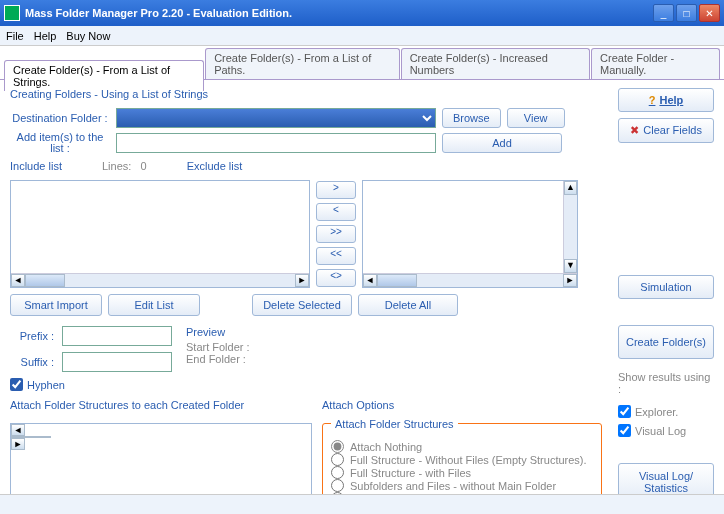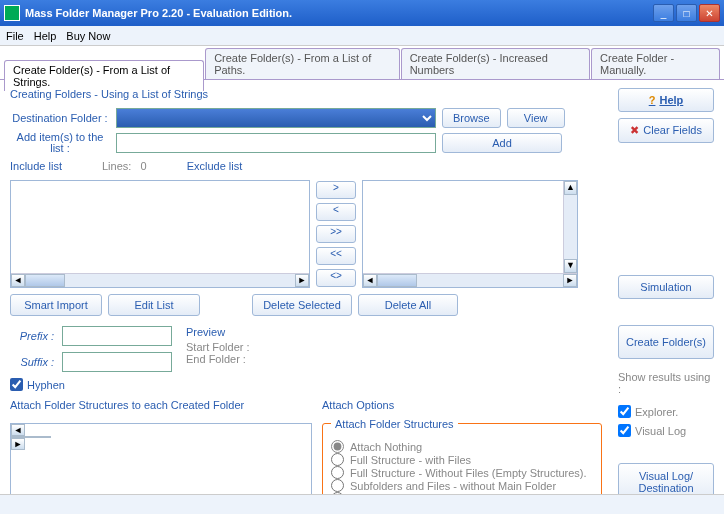--- a/index.html
+++ b/index.html
@@ -35,21 +35,21 @@
 .hscroll .track { flex: 1; }
 .midcol { display: flex; flex-direction: column; gap: 4px; justify-content: center; width: 40px; }
 .midbtn { background: linear-gradient(#fff,#e4ecf7); border: 1px solid #a0b8d8; border-radius: 3px; height: 18px; cursor: pointer; color: #2a5db0; text-align: center; font-size: 10px; }
 .list-label { color: #2a5db0; margin-bottom: 2px; }
 .lines { color: #888; }
 .under-lists { display: flex; gap: 6px; margin-top: 6px; }
 .bbtn { background: linear-gradient(#fff,#e4ecf7); border: 1px solid #a0b8d8; border-radius: 3px; padding: 4px 8px; cursor: pointer; color: #2a5db0; text-align: center; }
 .prefsuf { display: flex; gap: 14px; margin-top: 10px; }
 .prefsuf .col1 { display: flex; flex-direction: column; gap: 6px; }
 .prefsuf .col1 .r { display: flex; align-items: center; gap: 8px; }
-.prefsuf .col1 .r span { color: #2a5db0; width: 44px; text-align: right; font-style: italic; }
+.prefsuf .col1 .r span { color: #2a5db0; width: 44px; text-align: right; }
 .prefsuf .col1 .r input { width: 110px; }
 .preview { color: #888; }
 .preview .t { color: #2a5db0; margin-bottom: 3px; }
 .hyphen { margin-top: 6px; color: #2a5db0; display: flex; align-items: center; gap: 4px; }
 .hyphen input { accent-color: #2a5db0; }
 .attach-row { display: flex; gap: 10px; margin-top: 8px; }
 .attach-left { width: 302px; }
 .attach-left .title, .attach-right .title { color: #2a5db0; margin-bottom: 12px; }
 .attach-box { border: 1px solid #a0b8d8; background: #fff; height: 98px; position: relative; }
 .attach-right { width: 280px; }
@@ -194,25 +194,25 @@
     <div class="attach-right">
       <div class="title">Attach Options</div>
       <div class="fieldset">
         <span class="legend">Attach Folder Structures</span>
         <label class="radio-row">
             <input type="radio" name="ao" checked="" style="">
             <span>Attach Nothing</span>
           </label>
         <label class="radio-row">
             <input type="radio" name="ao" style="">
+            <span>Full Structure - Without Files (Empty Structures).</span>
+          </label>
+        <label class="radio-row">
+            <input type="radio" name="ao" style="">
             <span>Full Structure - with Files</span>
-          </label>
-        <label class="radio-row">
-            <input type="radio" name="ao" style="">
-            <span>Full Structure - Without Files (Empty Structures).</span>
           </label>
         <label class="radio-row">
             <input type="radio" name="ao" style="">
             <span>Subfolders and Files - without  Main Folder</span>
           </label>
         <label class="radio-row">
             <input type="radio" name="ao" style="">
           </label>
       </div>
     </div>
@@ -228,18 +228,18 @@
     <div class="show-results">Show results using :</div>
     <label class="cb-row">
         <input type="checkbox" checked="" style="">
         <span>Explorer.</span>
       </label>
     <label class="cb-row">
         <input type="checkbox" checked="" style="">
         <span>Visual Log</span>
       </label>
     <div style="height:14px"></div>
-    <div class="btn" style="padding:6px 4px">Visual Log/ Destination</div>
+    <div class="btn" style="padding:6px 4px">Visual Log/ Statistics</div>
     <div class="btn">Undo</div>
   </div>
 </div>
 
 <div class="statusbar"></div>
 
 </body></html>

